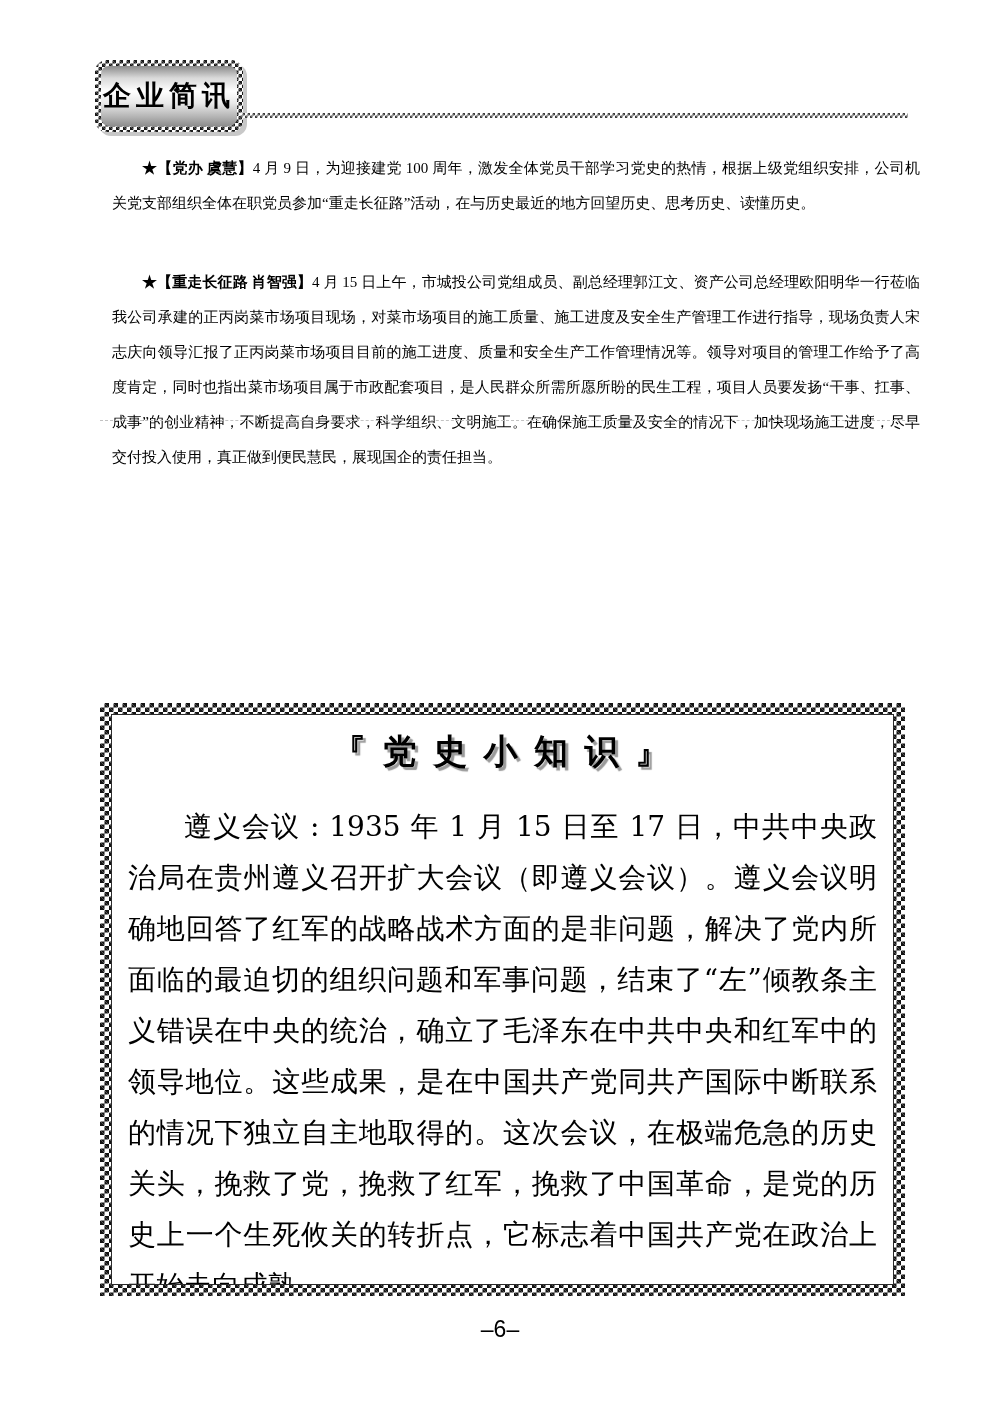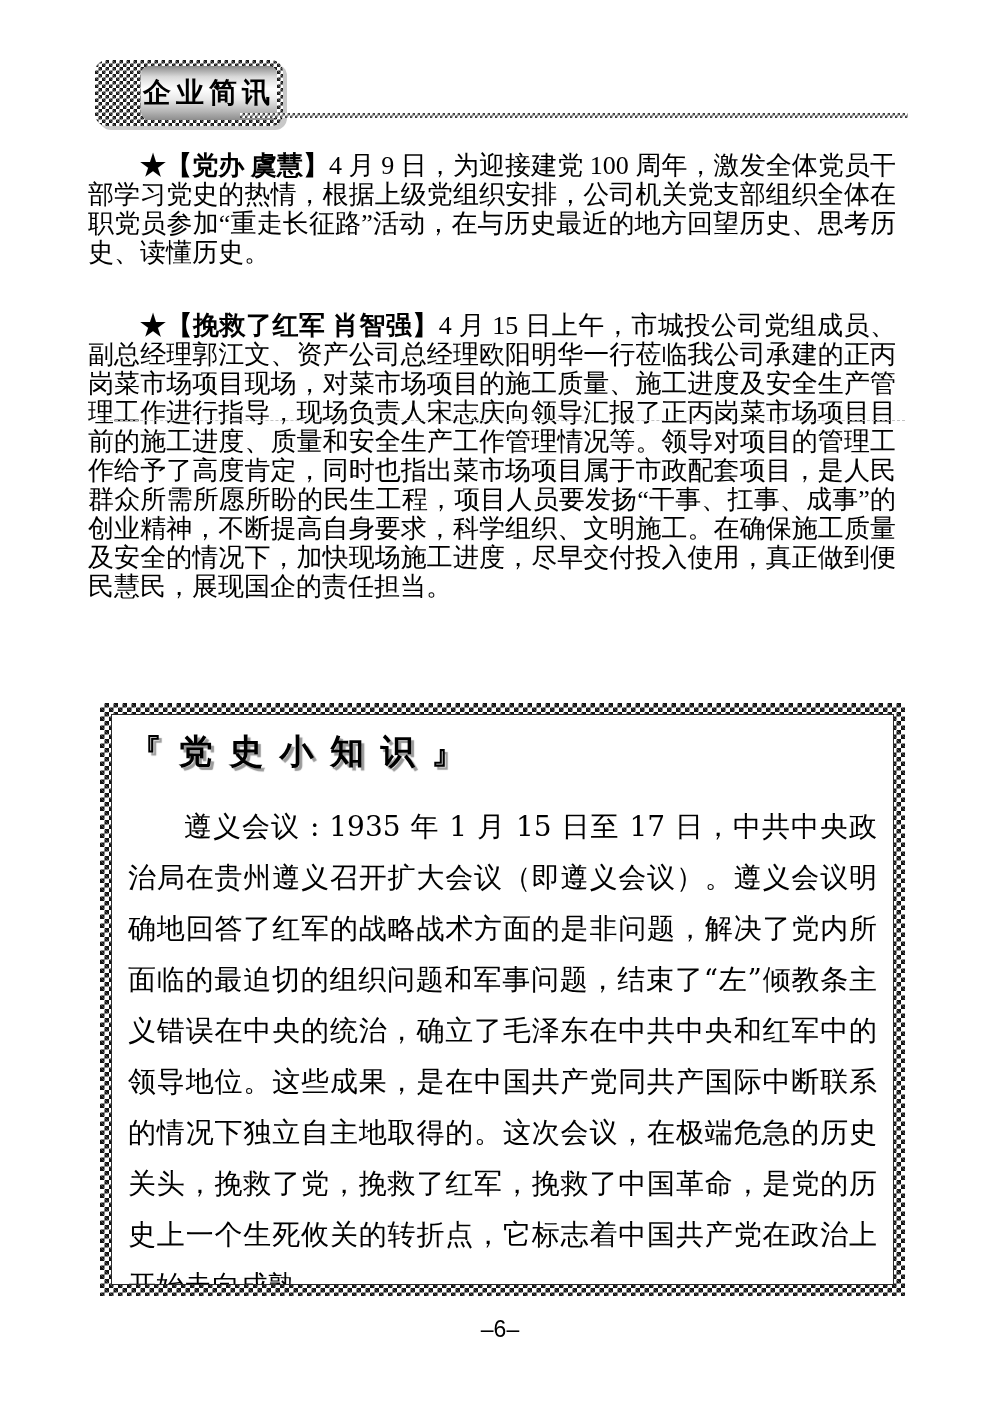--- a/index.html
+++ b/index.html
@@ -20,43 +20,42 @@
     border-radius:12px;
     background-color:#fff;
     background-image:
       linear-gradient(45deg,#1a1a1a 25%,transparent 25%,transparent 75%,#1a1a1a 75%),
       linear-gradient(45deg,#1a1a1a 25%,transparent 25%,transparent 75%,#1a1a1a 75%);
     background-size:7px 7px;
     background-position:0 0,3.5px 3.5px;
     box-shadow:4px 4px 0 #c8c8c8;
   }
   .header-badge-inner {
-    width:136px; height:54px;
+    width:136px; height:60px;
     border-radius:8px;
     background:linear-gradient(180deg,#8a8a8a 0%,#d9d9d9 20%,#ffffff 42%,#e9e9e9 62%,#b3b3b3 85%,#8d8d8d 100%);
     display:flex; align-items:center; justify-content:center;
     font-size:28px; font-weight:bold; letter-spacing:5px;
     font-family:"Liberation Sans", sans-serif;
-    margin-left:40px;
   }
   .header-rule {
     position:absolute; left:240px; top:113px;
     width:668px; height:5px;
     background-color:#fff;
     background-image:
       linear-gradient(45deg,#3d3d3d 25%,transparent 25%,transparent 75%,#3d3d3d 75%),
       linear-gradient(45deg,#3d3d3d 25%,transparent 25%,transparent 75%,#3d3d3d 75%);
     background-size:5px 5px;
     background-position:0 0,2.5px 2.5px;
   }
 
   
   .content {
-    position:absolute; left:88px; top:151px; width:808px;
-    font-size:26px; line-height:29px;
+    position:absolute; left:112px; top:151px; width:808px;
+    font-size:15px; line-height:35px;
     text-align:justify;
   }
   .para { text-indent:2em; }
   .para .byline { font-weight:bold; }
   .para .star { font-weight:bold; }
   .para-continue { text-indent:2em; }
   .article-2 { margin-top:44px; }
 
   .separator {
     position:absolute; left:100px; top:420px; width:805px; height:0;
@@ -76,21 +75,21 @@
     background-position:0 0,4.5px 4.5px;
   }
   .kbox-inner {
     width:100%; height:100%;
     background:#ffffff;
     border:1px solid #2b2b2b;
     padding:14px 16px 10px 16px;
     overflow:hidden;
   }
   .kbox-title {
-    text-align:left;
+    text-align:center;
     font-size:34px; font-weight:bold;
     letter-spacing:4px;
     text-shadow:3px 3px 1px #9a9a9a;
     font-family:"Liberation Serif", serif;
   }
   .kbox-body {
     margin-top:26px;
     font-size:28px; line-height:51px;
     text-indent:2em;
     text-align:justify;
@@ -113,21 +112,21 @@
   <div class="header-badge-wrap">
     <div class="header-badge-inner">企业简讯</div>
   </div>
   <div class="header-rule"></div>
 
   <div class="content">
 
     <p class="para article-1"><span class="star">★</span><span class="byline">【党办 虞慧】</span><span>4 月 9 日，为迎接建党 100 周年，激发全体党员干部学习党史的热情，根据上级党组织安排，公司机关党支部组织全体在职党员参加“重走长征路”活动，在与历史最近的地方回望历史、思考历史、读懂历史。</span></p>
 
 
-    <p class="para article-2"><span class="star">★</span><span class="byline">【挽救了红军 肖智强】</span><span>4 月 15 日上午，市城投公司党组成员、副总经理郭江文、资产公司总经理欧阳明华一行莅临我公司承建的正丙岗菜市场项目现场，对菜市场项目的施工质量、施工进度及安全生产管理工作进行指导，现场负责人宋志庆向领导汇报了正丙岗菜市场项目目前的施工进度、质量和安全生产工作管理情况等。领导对项目的管理工作给予了高度肯定，同时也指出菜市场项目属于市政配套项目，是人民群众所需所愿所盼的民生工程，项目人员要发扬“干事、扛事、成事”的创业精神，不断提高自身要求，科学组织、文明施工。在确保施工质量及安全的情况下，加快现场施工进度，尽早交付投入使用，真正做到便民慧民，展现国企的责任担当。</span></p>
+    <p class="para article-2"><span class="star">★</span><span class="byline">【重走长征路 肖智强】</span><span>4 月 15 日上午，市城投公司党组成员、副总经理郭江文、资产公司总经理欧阳明华一行莅临我公司承建的正丙岗菜市场项目现场，对菜市场项目的施工质量、施工进度及安全生产管理工作进行指导，现场负责人宋志庆向领导汇报了正丙岗菜市场项目目前的施工进度、质量和安全生产工作管理情况等。领导对项目的管理工作给予了高度肯定，同时也指出菜市场项目属于市政配套项目，是人民群众所需所愿所盼的民生工程，项目人员要发扬“干事、扛事、成事”的创业精神，不断提高自身要求，科学组织、文明施工。在确保施工质量及安全的情况下，加快现场施工进度，尽早交付投入使用，真正做到便民慧民，展现国企的责任担当。</span></p>
   </div>
 
   <div class="separator"></div>
 
   <div class="kbox">
     <div class="kbox-inner">
       <div class="kbox-title">『 党 史 小 知 识 』</div>
       <div class="kbox-body">遵义会议 : 1935 年 1 月 15 日至 17 日，中共中央政治局在贵州遵义召开扩大会议（即遵义会议）。遵义会议明确地回答了红军的战略战术方面的是非问题，解决了党内所面临的最迫切的组织问题和军事问题，结束了“左”倾教条主义错误在中央的统治，确立了毛泽东在中共中央和红军中的领导地位。这些成果，是在中国共产党同共产国际中断联系的情况下独立自主地取得的。这次会议，在极端危急的历史关头，挽救了党，挽救了红军，挽救了中国革命，是党的历史上一个生死攸关的转折点，它标志着中国共产党在政治上开始走向成熟。</div>
     </div>
   </div>

